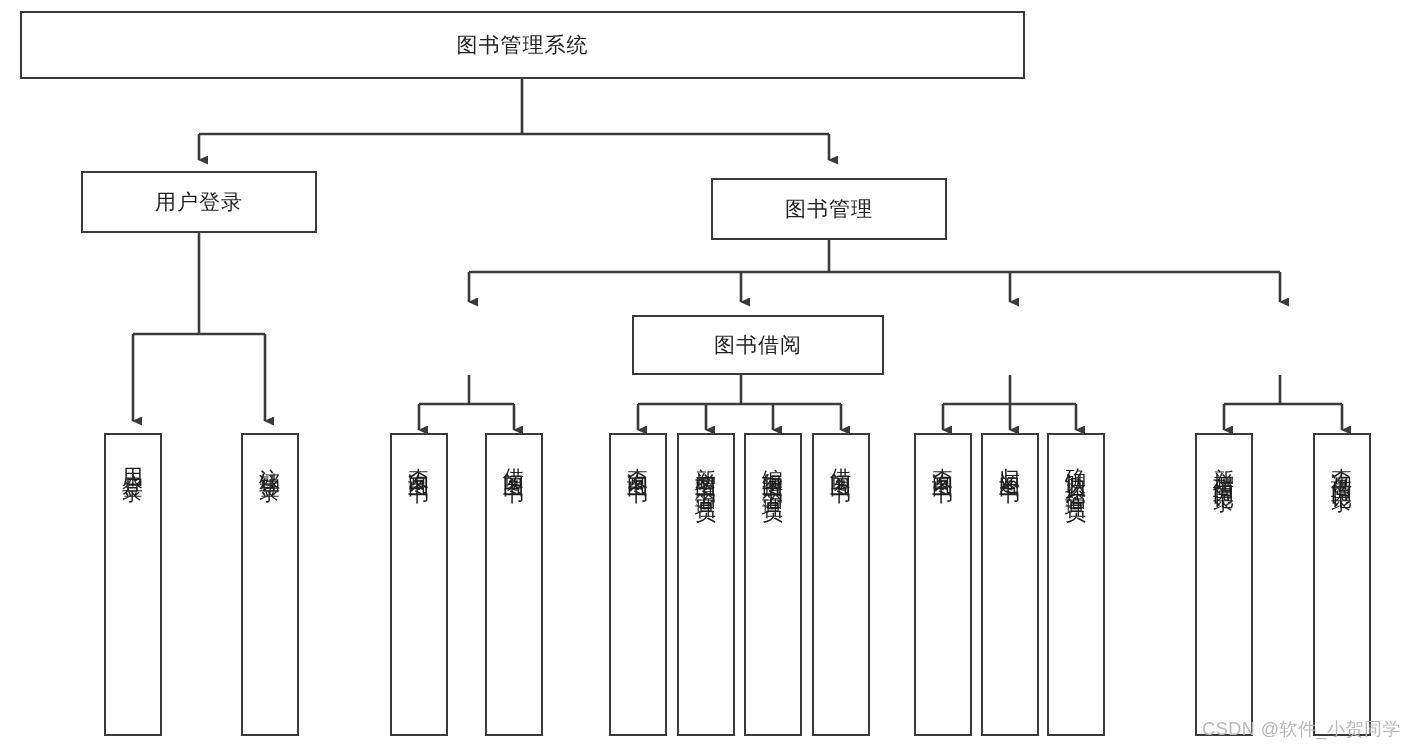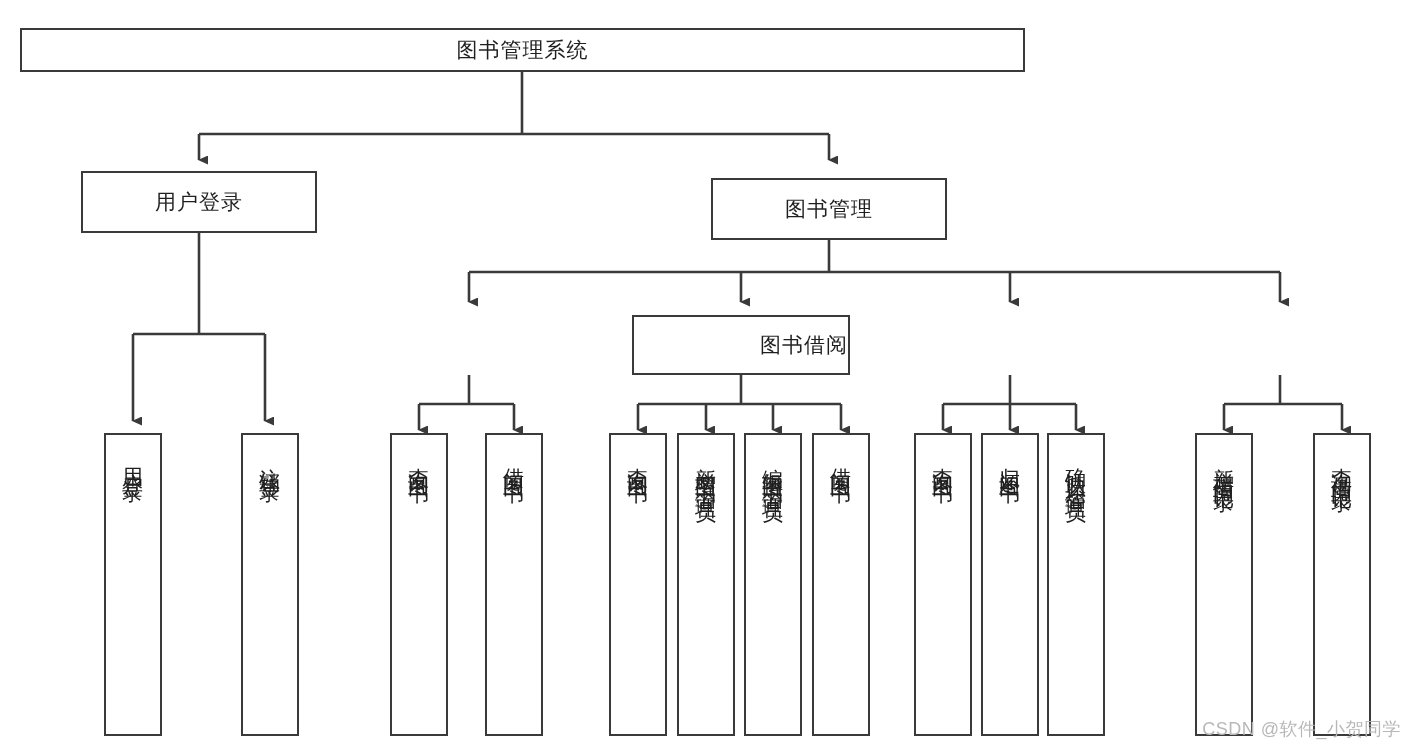--- a/index.html
+++ b/index.html
@@ -120,34 +120,34 @@
     <line x1="943" y1="404" x2="943" y2="430" marker-end="url(#arrowhead)"></line>
     <line x1="1010" y1="404" x2="1010" y2="430" marker-end="url(#arrowhead)"></line>
     <line x1="1076" y1="404" x2="1076" y2="430" marker-end="url(#arrowhead)"></line>
 
     <line x1="1280" y1="375" x2="1280" y2="404"></line>
     <line x1="1224" y1="404" x2="1342" y2="404"></line>
     <line x1="1224" y1="404" x2="1224" y2="430" marker-end="url(#arrowhead)"></line>
     <line x1="1342" y1="404" x2="1342" y2="430" marker-end="url(#arrowhead)"></line>
   </svg>
 
-  <div class="node root-node" style="left:20px; top:28px; width:1005px; height:44px;">
+  <div class="node root-node" style="left:20px; top:11px; width:1005px; height:68px;">
     <span>图书管理系统</span>
   </div>
 
   <div class="node h-node" style="left:81px; top:171px; width:236px; height:62px;">
     <span>用户登录</span>
   </div>
 
   <div class="node h-node" style="left:711px; top:178px; width:236px; height:62px;">
     <span>图书管理</span>
   </div>
 
 
-  <div class="node h-node" style="left:632px; top:315px; width:218px; height:60px;justify-content:flex-end;">
+  <div class="node h-node" style="left:632px; top:315px; width:252px; height:60px;">
     <span>图书借阅</span>
   </div>
 
 
 
   <div class="node v-node" style="left:104px; top:433px; width:58px; height:303px;">
     <span class="v-label">用户登录</span>
   </div>
 
   <div class="node v-node" style="left:241px; top:433px; width:58px; height:303px;">

